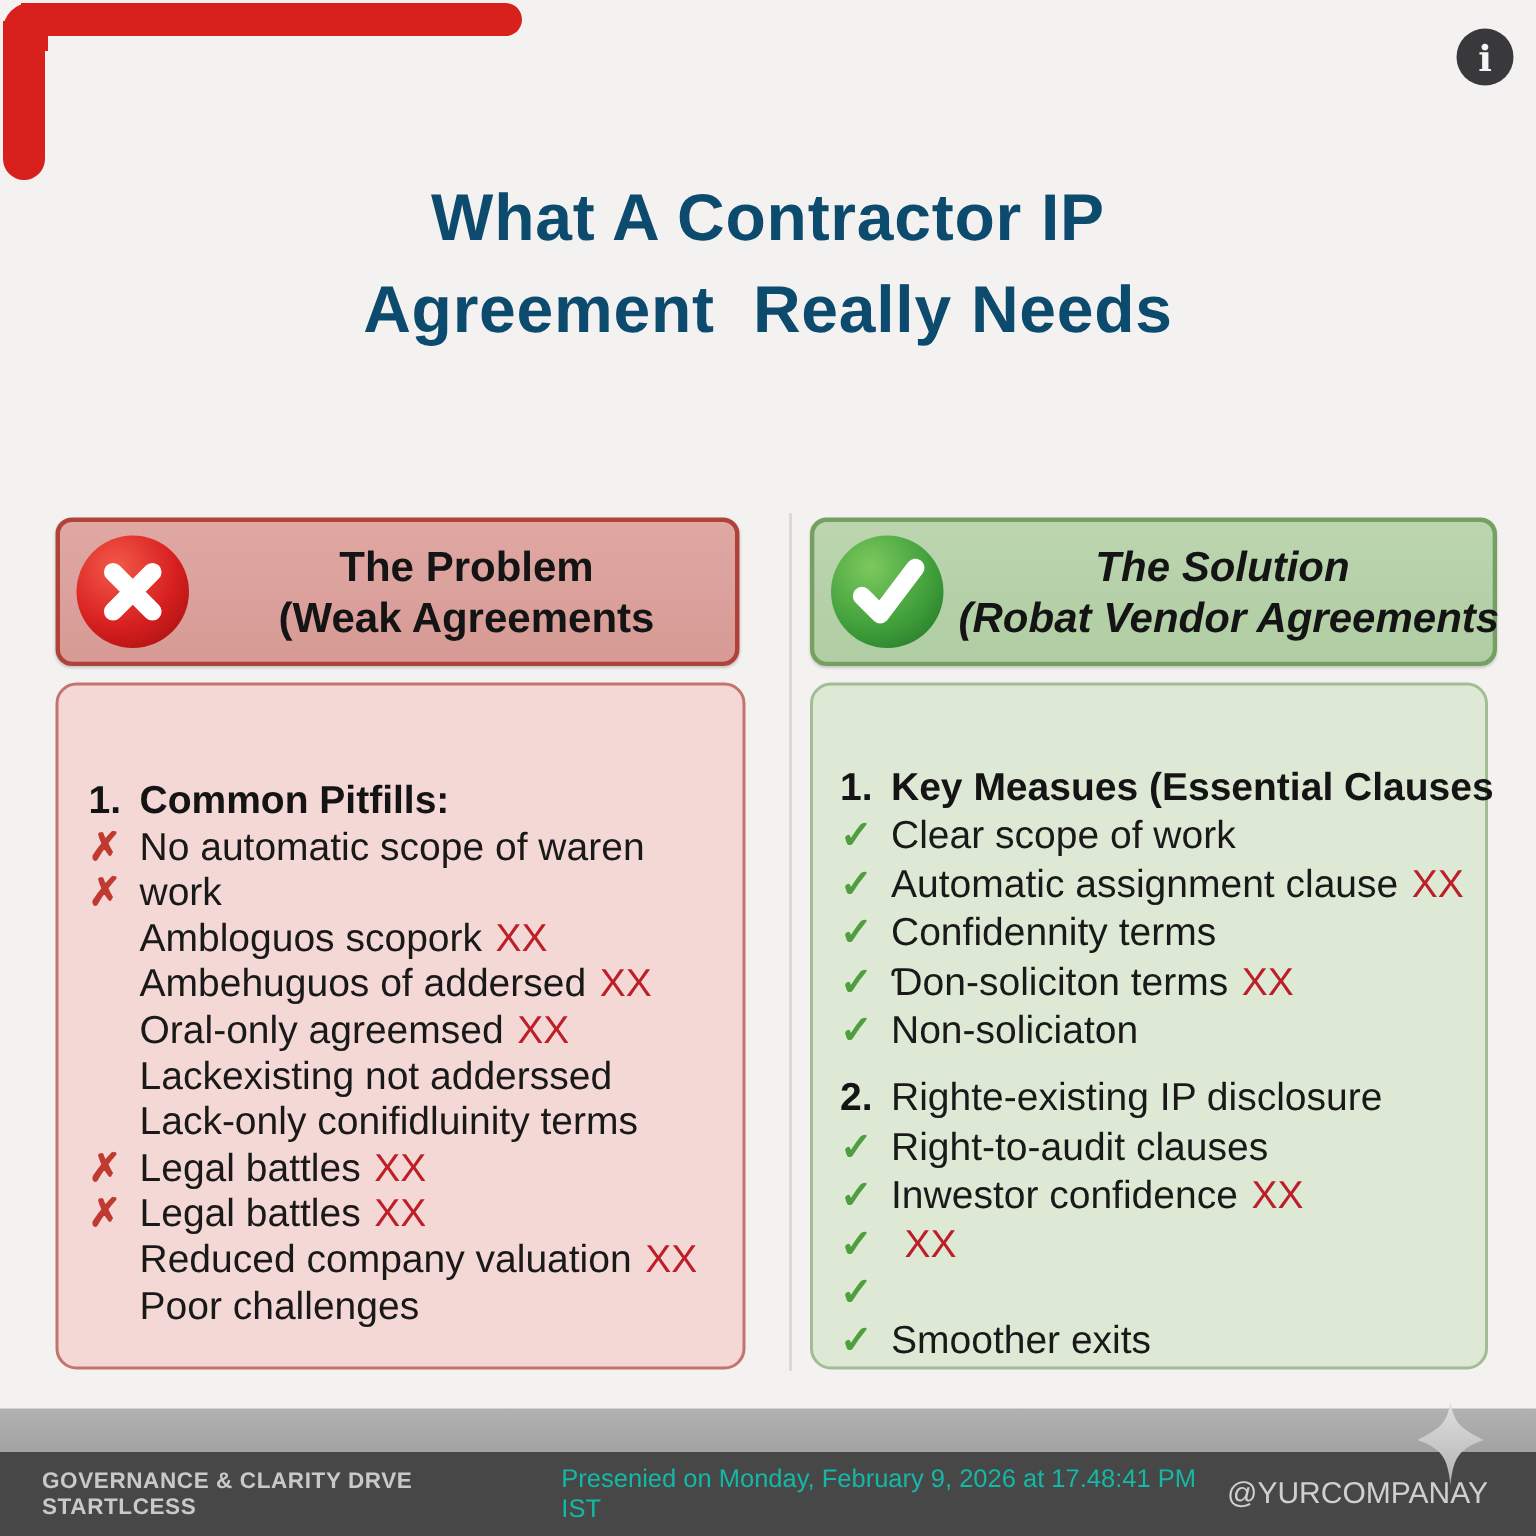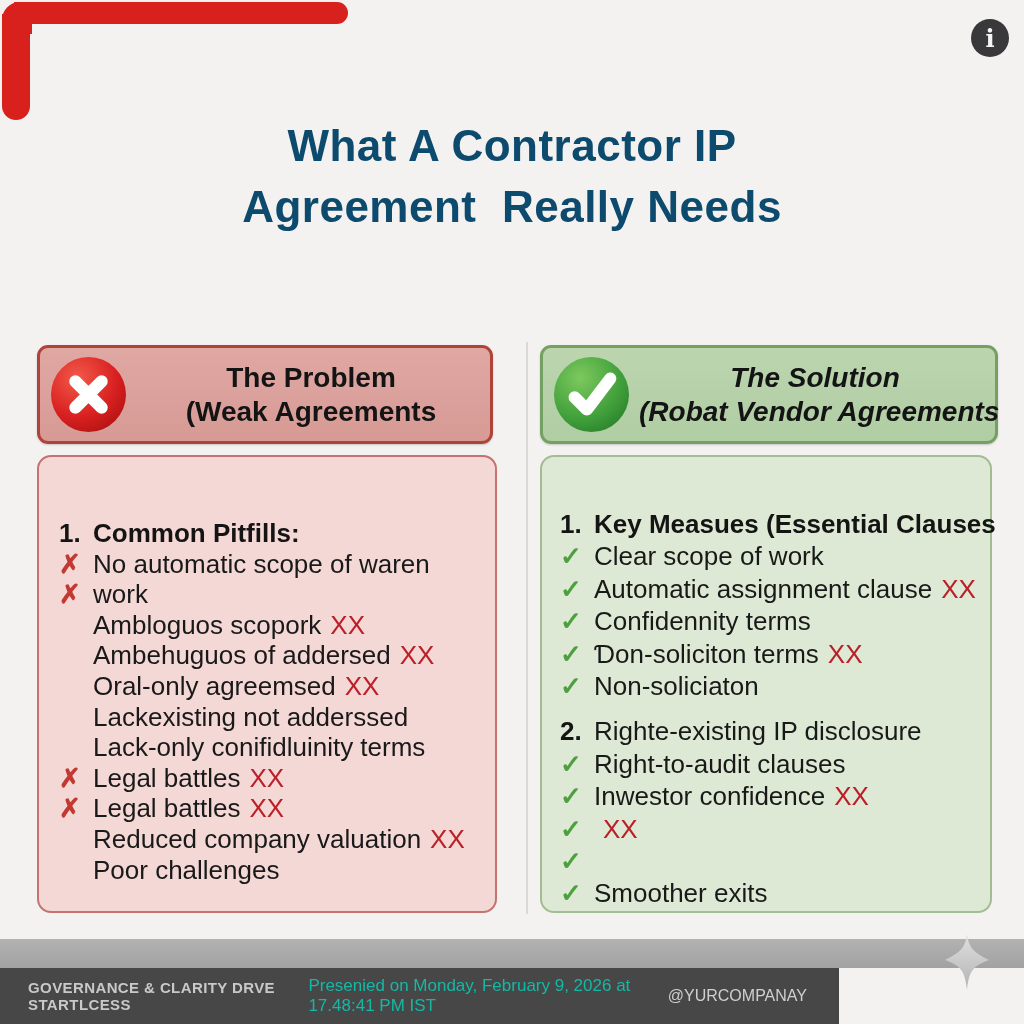--- a/index.html
+++ b/index.html
@@ -55,26 +55,26 @@
   .row.gap{margin-top:13px;}
   .marker{flex:0 0 34px; font-weight:700;}
   .marker.mx{color:#c13a32;}
   .marker.mc{color:#4f9e3f;}
   .marker.mn{color:#141414;}
   .row.bold .txt, .row.bold .marker{font-weight:700; color:#141414;}
   .xx{color:#bd1f28; margin-left:9px;}
   
   .footer-gray{position:absolute; left:0; top:939px; width:1024px; height:29px;
     background:linear-gradient(180deg,#b2b2b2,#a2a2a2);}
-  .footer-dark{position:absolute; left:0; top:968px; width:839px; height:56px;
+  .footer-dark{position:absolute; left:0; top:968px; width:1024px; height:56px;
     background:#474747; display:flex; align-items:center; justify-content:space-between;
     padding:0 18px 0 28px; box-sizing:border-box;}
   .f-left{color:#c9c9c9; font-size:15px; font-weight:700; letter-spacing:.4px;}
   .f-center{color:#14b8a6; font-size:17px;}
-  .f-right{color:#cfcfcf; font-size:16px; margin-right:14px;}
+  .f-right{color:#cfcfcf; font-size:20px; margin-right:14px;}
   .sparkle{position:absolute; left:944px; top:933px; width:46px; height:58px;}
 </style>
 </head>
 <body>
 
 <div class="canvas">
 
   <div class="corner-h"></div>
   <div class="corner-c"></div>
   <div class="corner-v"></div>

